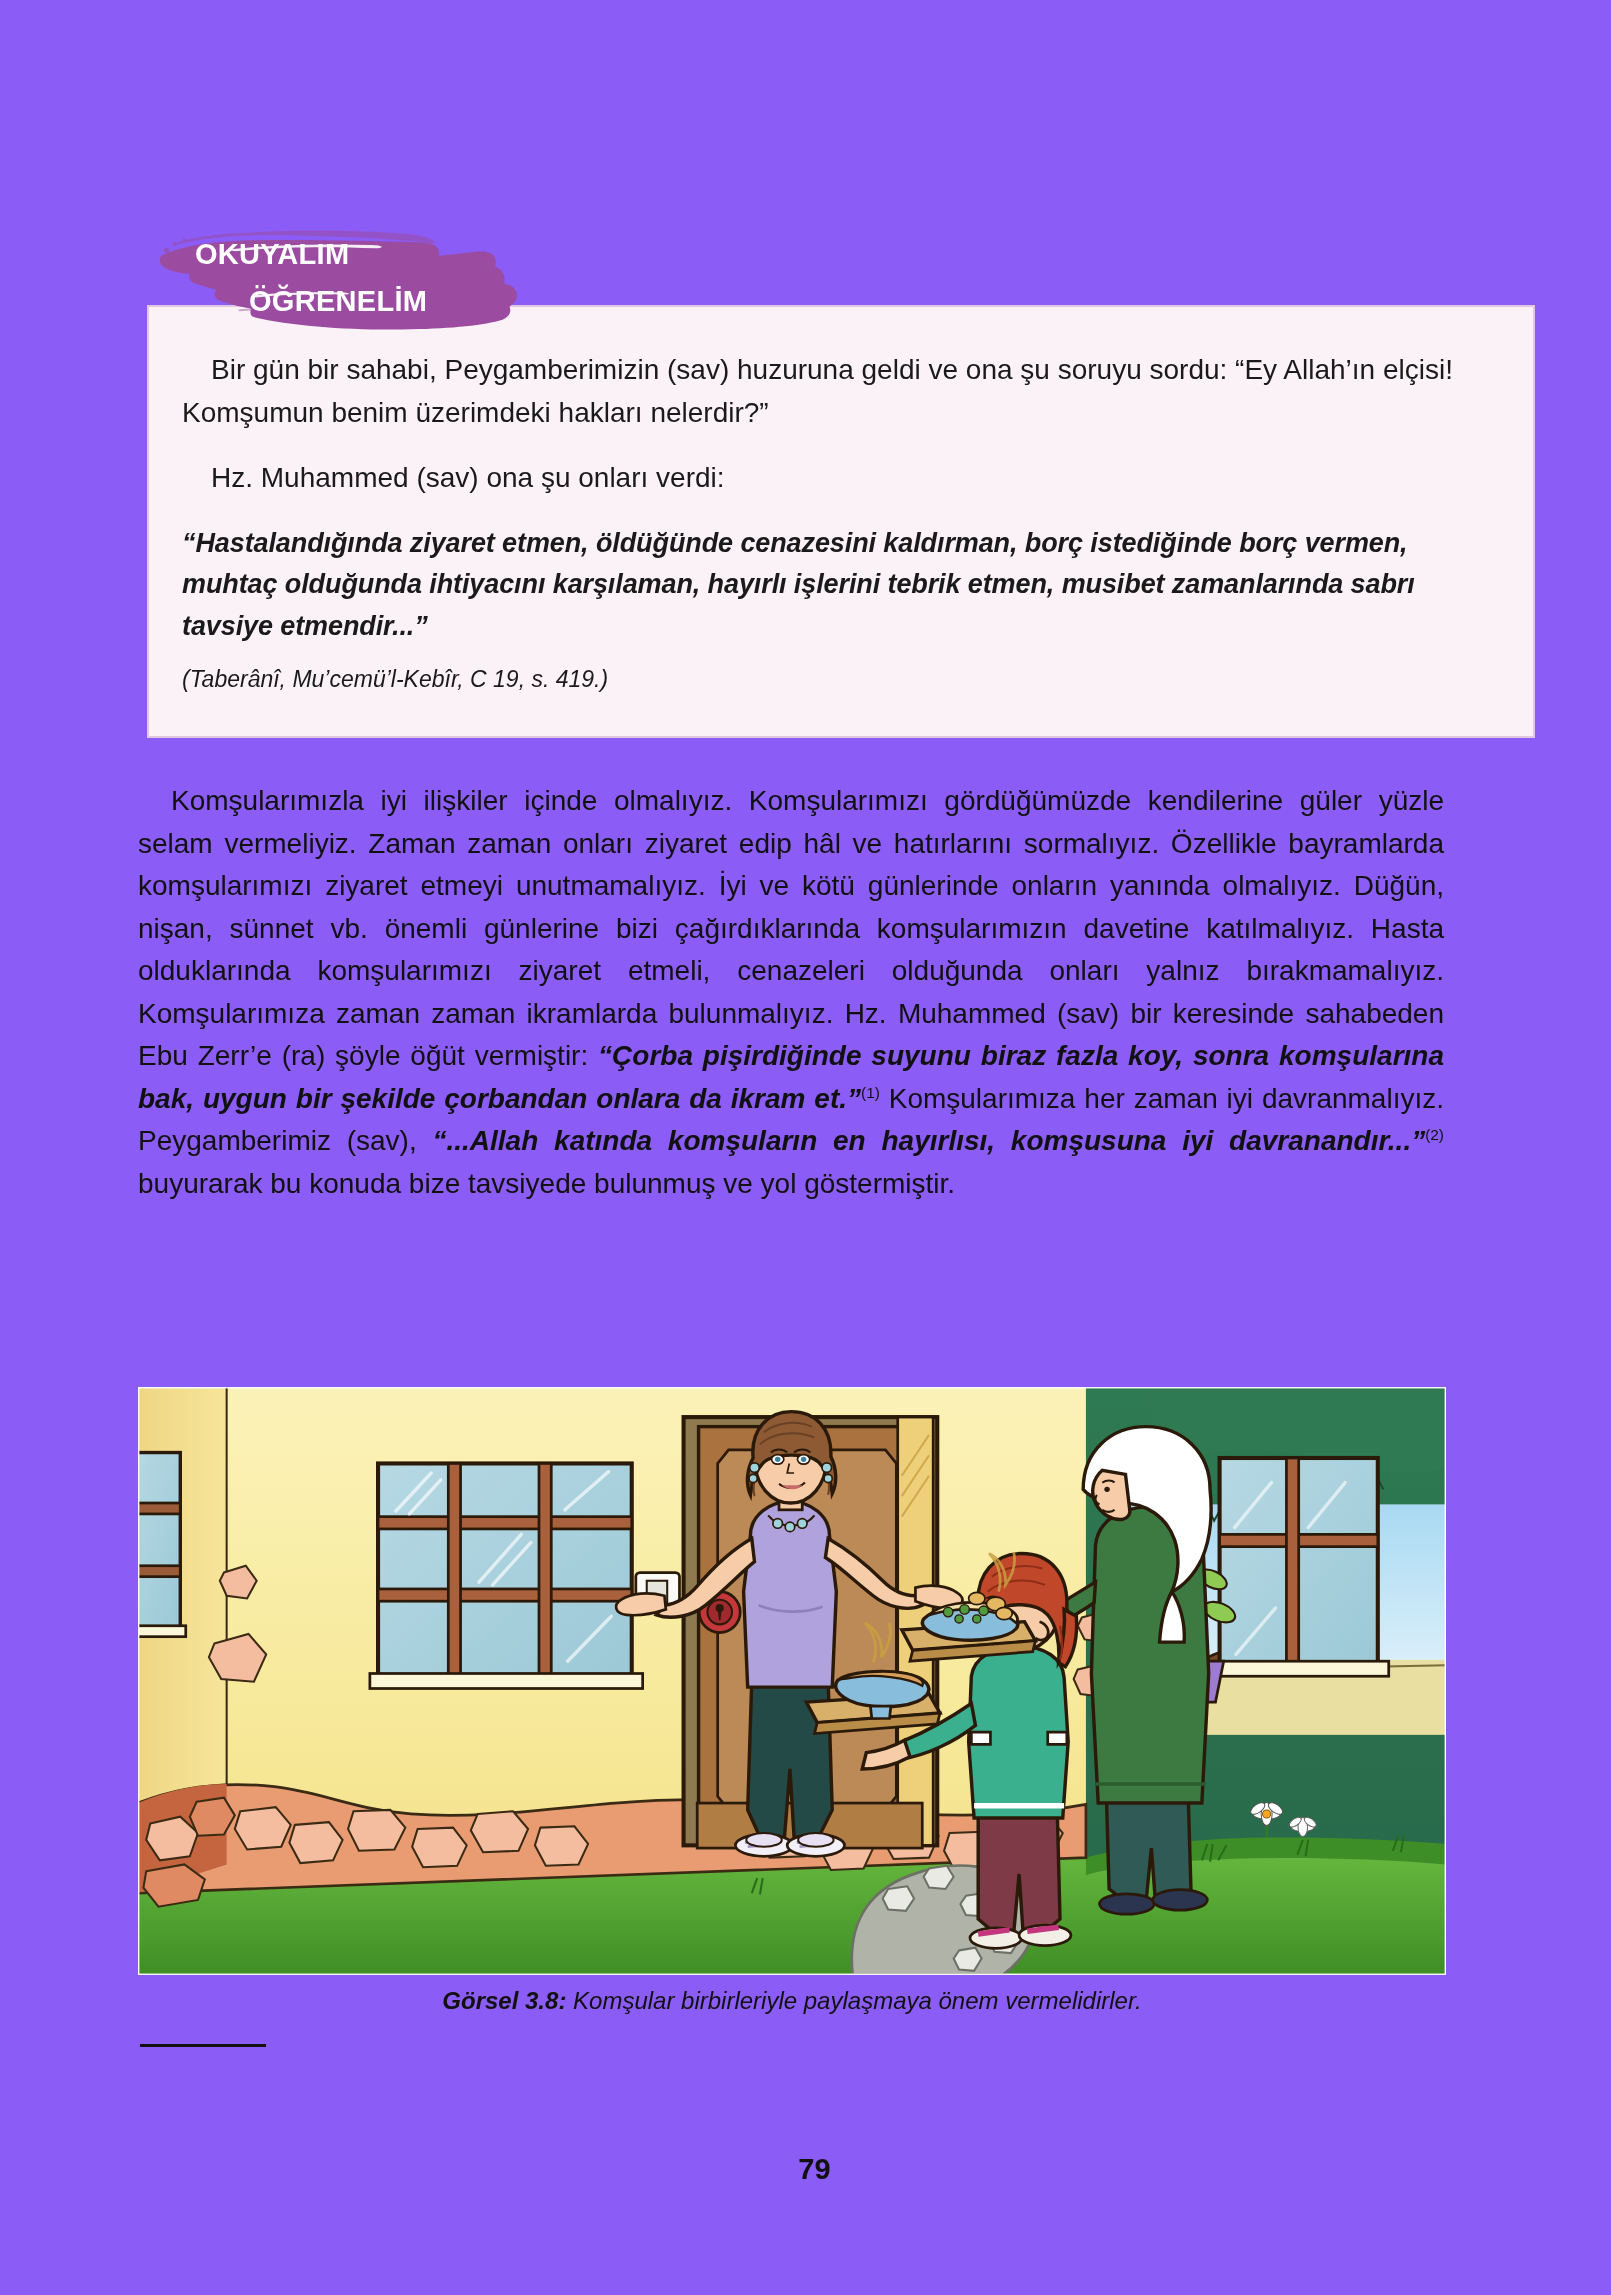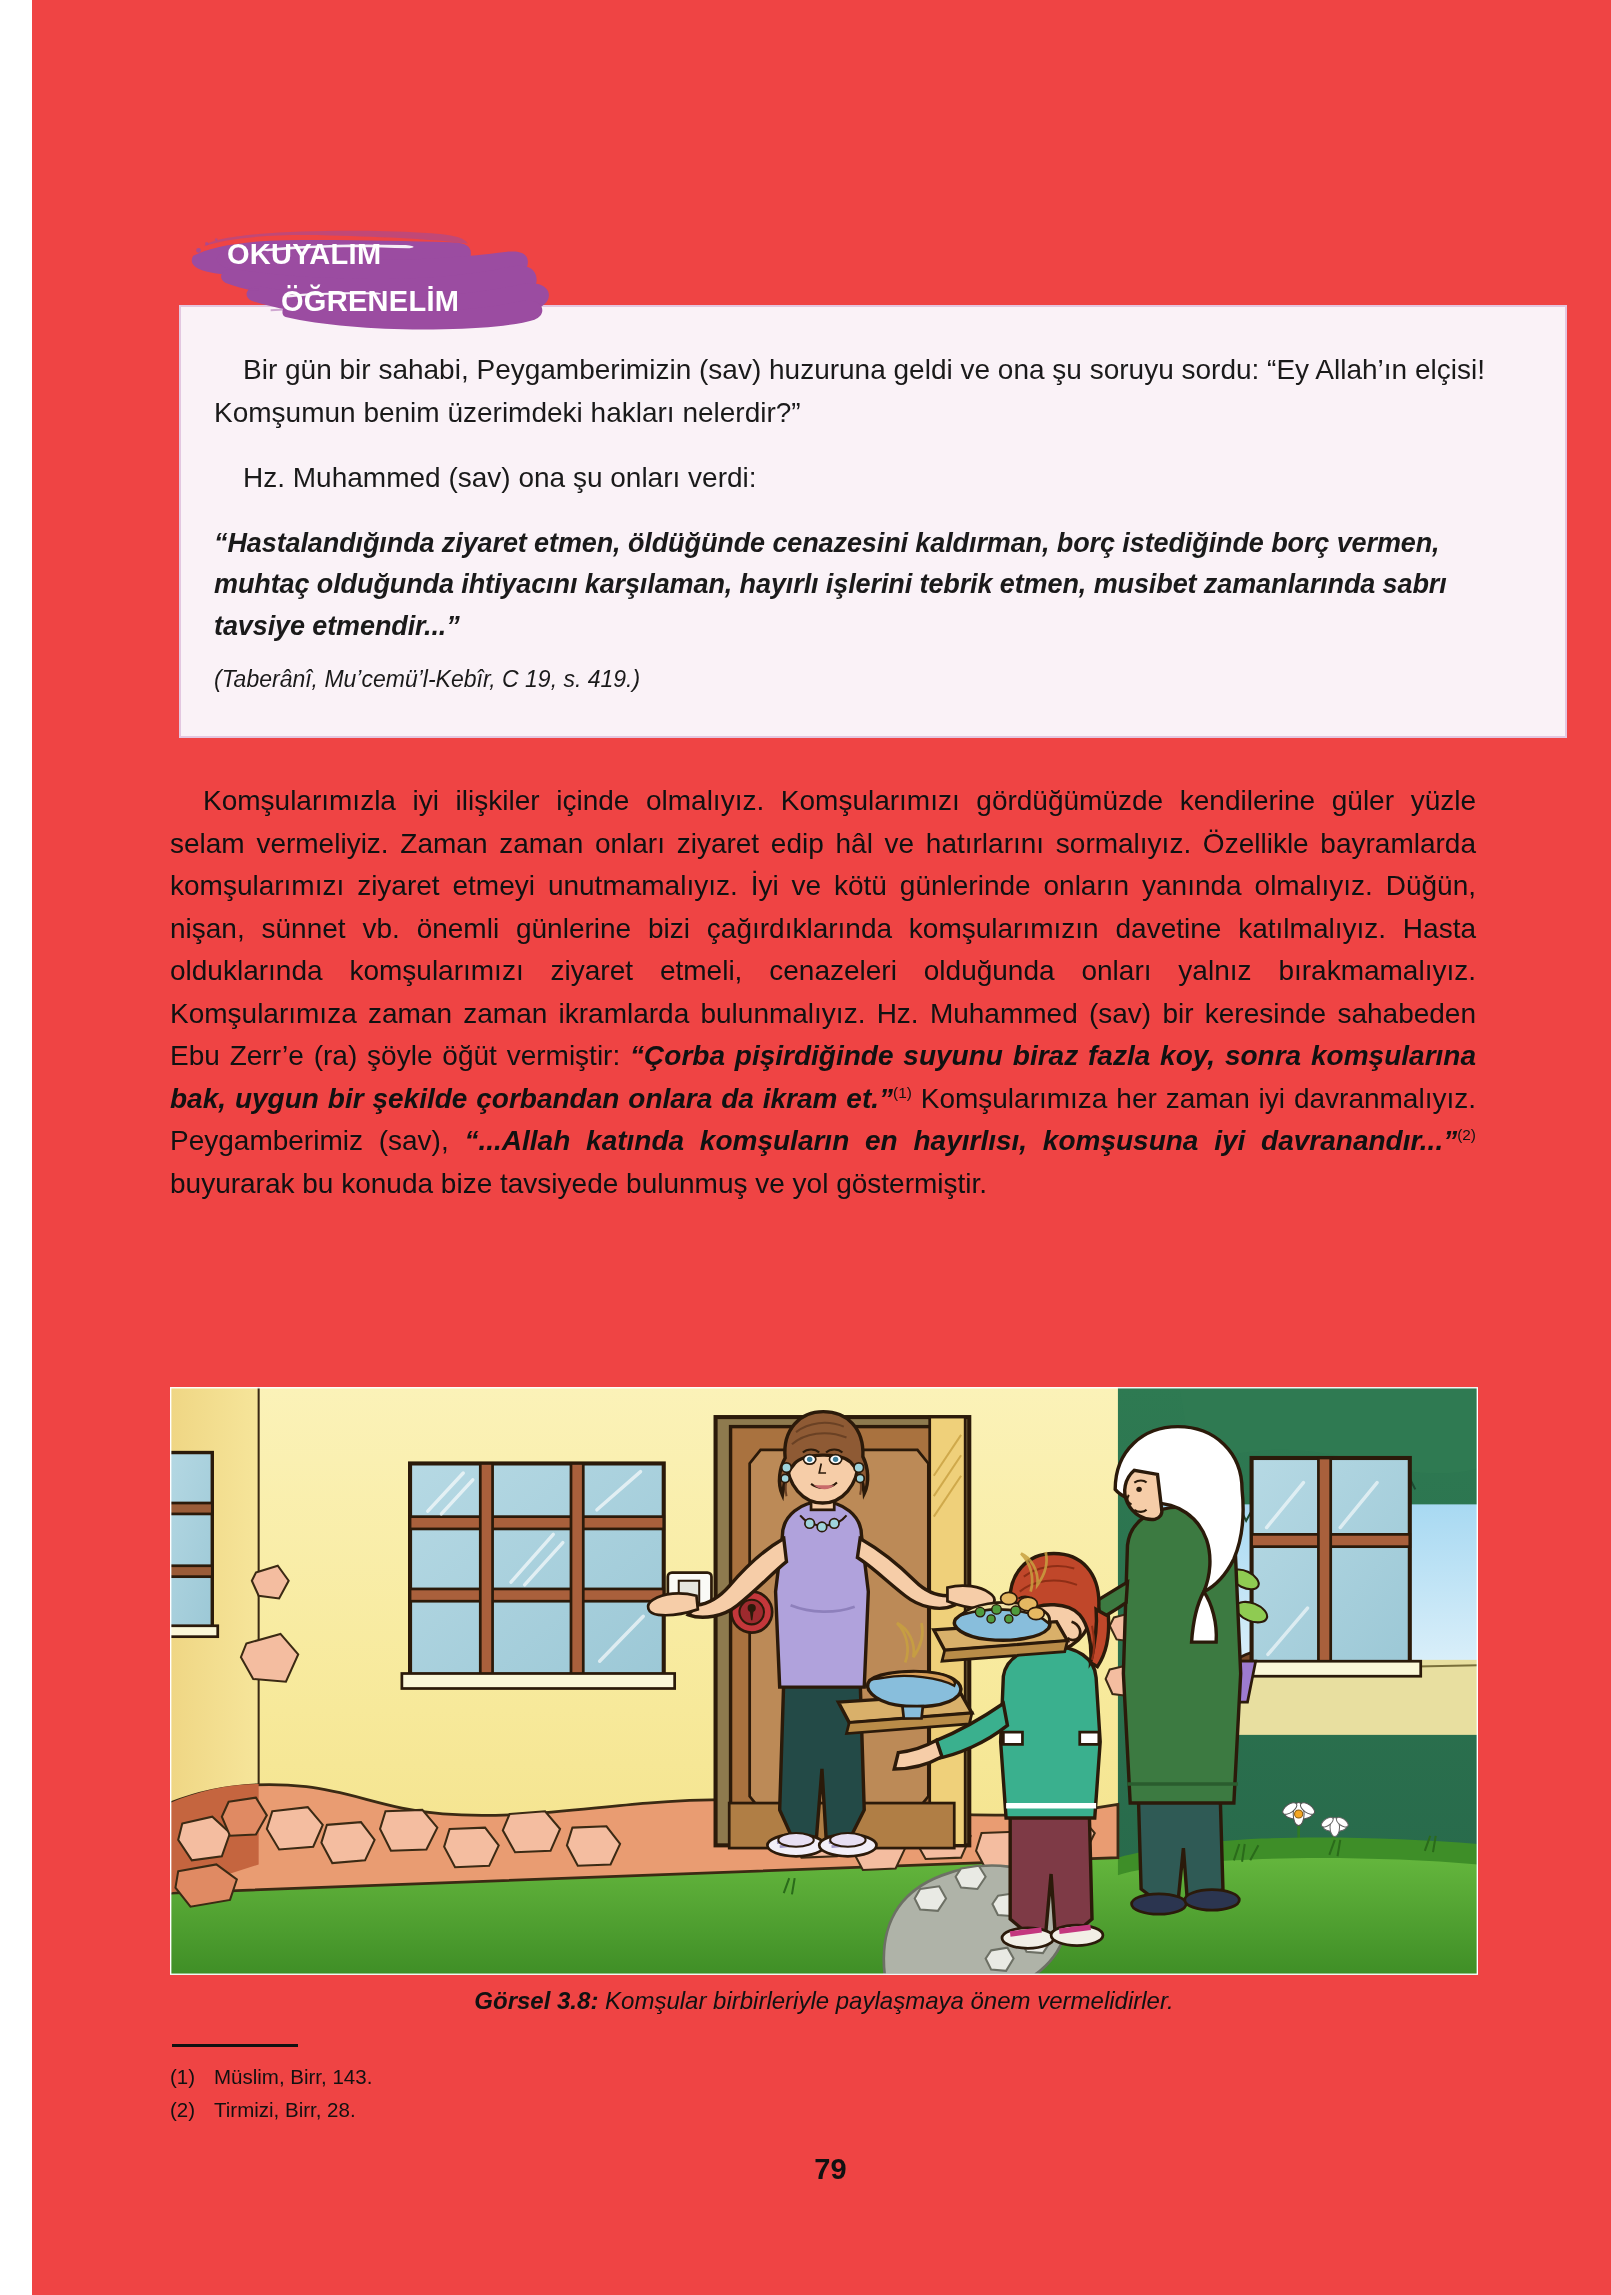--- a/index.html
+++ b/index.html
@@ -13,22 +13,21 @@
     height: 2295px;
     position: relative;
     font-family: "Liberation Sans", "DejaVu Sans", sans-serif;
     color: #1a1a1a;
     overflow: hidden;
   }
 
   .page {
     position: absolute;
     inset: 0;
-    background: #ef4444;
-    margin-left: 32px;
+    background: #8b5cf6;
   }
 
   
   .badge-wrap {
     position: absolute;
     left: 151px;
     top: 230px;
     width: 382px;
     height: 102px;
     z-index: 5;
@@ -629,25 +628,17 @@
 
       <rect x="1" y="1" width="1916" height="860" fill="none" stroke="#ffffff" stroke-width="2"></rect>
     </svg>
   </div>
 
   <div class="caption">
     <span class="cap-label">Görsel 3.8:</span><span> Komşular birbirleriyle paylaşmaya önem vermelidirler.</span>
   </div>
 
   <div class="fn-rule"></div>
-  <div class="footnotes">
-    <div class="fn-row">
-      <span class="fn-num">(1)</span><span>Müslim, Birr, 143.</span>
-    </div>
-    <div class="fn-row">
-      <span class="fn-num">(2)</span><span>Tirmizi, Birr, 28.</span>
-    </div>
-  </div>
 
   <div class="page-number">79</div>
 
 </div>
 
 
 </body></html>

